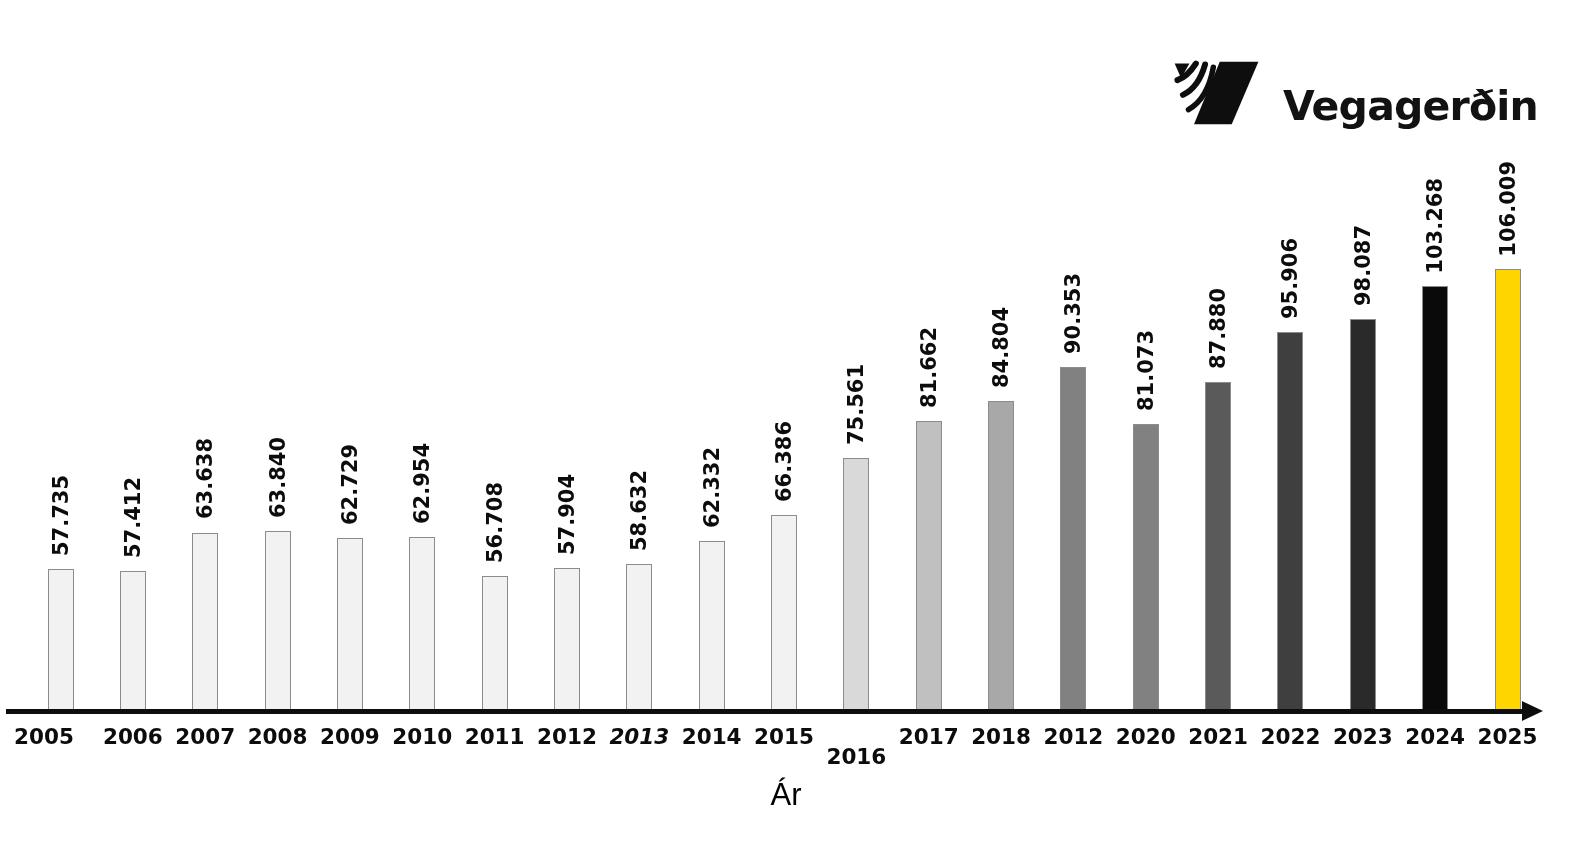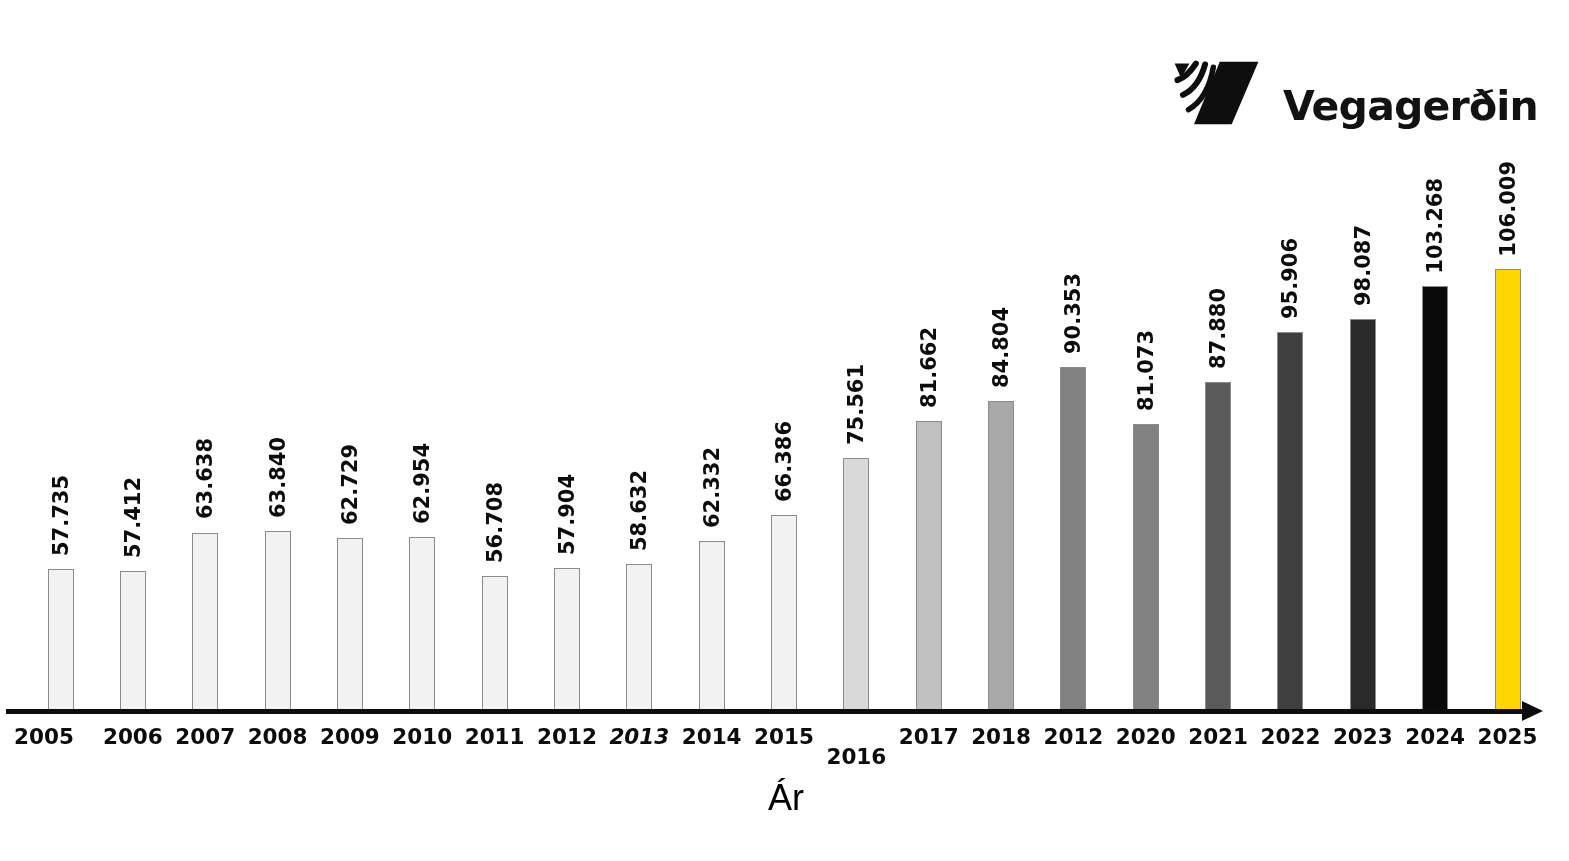--- a/index.html
+++ b/index.html
@@ -89,21 +89,21 @@
     border-top: 10.5px solid transparent;
     border-bottom: 10.5px solid transparent;
   }
   .x-axis-label {
     position: absolute;
     left: 6px;
     top: 777px;
     width: 1560px;
     text-align: center;
     font-family: "Liberation Sans", "DejaVu Sans", sans-serif;
-    font-size: 36px;
+    font-size: 31px;
     font-weight: 400;
     color: #000000;
   }
 </style>
 </head>
 <body>
 
 <div class="chart-title">
 </div>
 

